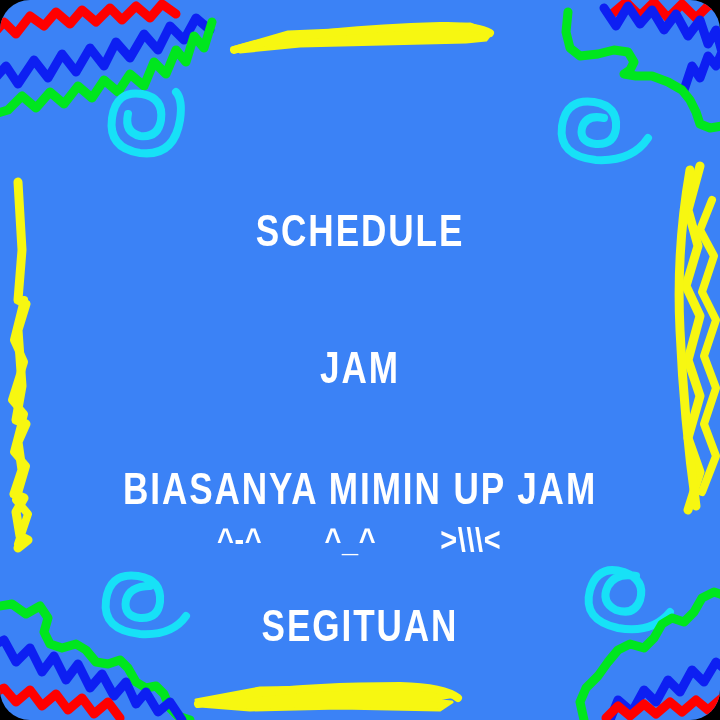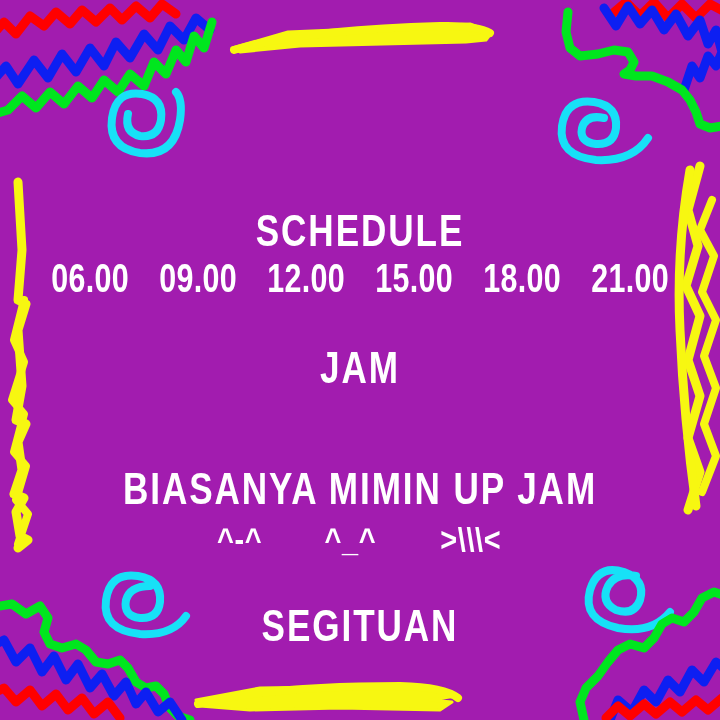--- a/index.html
+++ b/index.html
@@ -5,23 +5,24 @@
 <style>
   html, body {
     margin: 0;
     padding: 0;
     background: #000000;
   }
   #poster {
     position: relative;
     width: 720px;
     height: 720px;
-    background: #a21caf;
+    background: #3b82f6;
     overflow: hidden;
     font-family: "Liberation Sans", sans-serif;
+    border-radius: 30px;
   }
   
   #scribbles {
     position: absolute;
     left: 0;
     top: 0;
     width: 720px;
     height: 720px;
     pointer-events: none;
   }
@@ -149,28 +150,20 @@
     <path fill="none" stroke="#f7f711" stroke-width="8" stroke-linecap="round" stroke-linejoin="round" d="M 712,200 L 700,230 L 714,256 L 702,292 L 716,320 L 704,356 L 716,388 L 704,424 L 716,456 L 702,492"></path>
   </svg>
 
   <div id="content">
 
     <div id="title-block" class="headline">
       <span id="title-line-1">SCHEDULE</span>
       <span id="title-line-2">JAM</span>
     </div>
 
-    <div id="times-row">
-      <span class="time-slot">06.00</span>
-      <span class="time-slot">09.00</span>
-      <span class="time-slot">12.00</span>
-      <span class="time-slot">15.00</span>
-      <span class="time-slot">18.00</span>
-      <span class="time-slot">21.00</span>
-    </div>
 
     <div id="message-block" class="headline">
       <span id="message-line-1">BIASANYA MIMIN UP JAM</span>
       <span id="message-line-2">SEGITUAN</span>
     </div>
 
     <div id="emoticons-row">
       <span class="emoticon">^-^</span>
       <span class="emoticon">^_^</span>
       <span class="emoticon">&gt;\\\&lt;</span>

